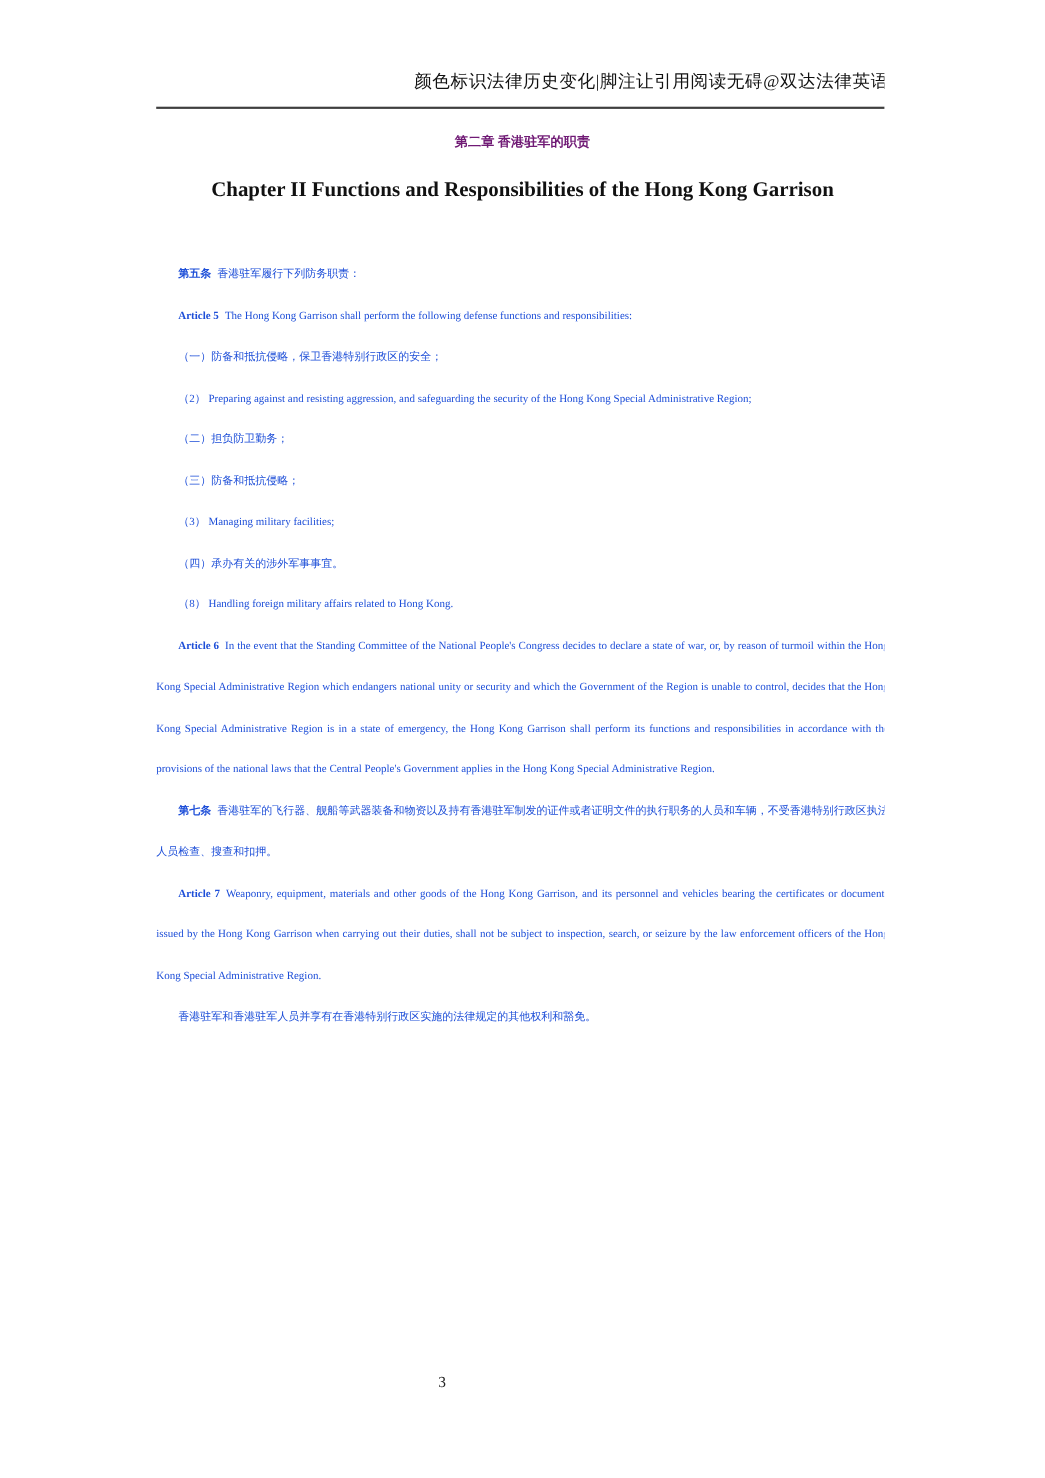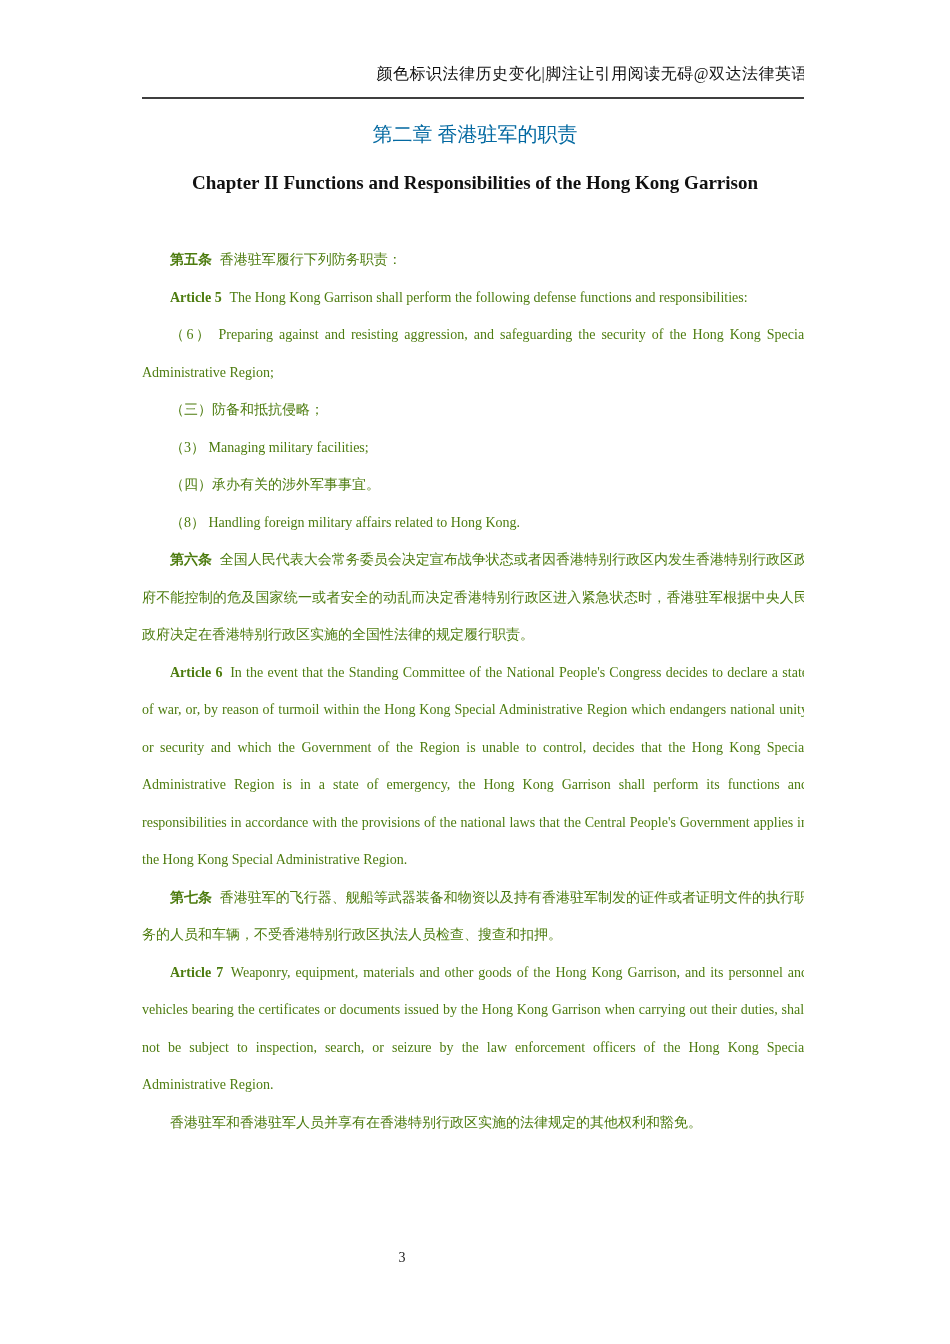--- a/index.html
+++ b/index.html
@@ -30,37 +30,37 @@
   }
   .header-rule {
     margin-top: 12px;
     border: none;
     border-top: 2.5px solid #3f3f3f;
     height: 0;
   }
   .chapter-title-zh {
     margin: 22px 0 0 0;
     text-align: center;
-    font-size: 20px;
-    font-weight: normal;
-    color: #0369a1;
+    font-size: 12px;
+    font-weight: bold;
+    color: #701a75;
   }
   .chapter-title-en {
     margin: 24px 0 0 0;
     text-align: center;
     font-size: 19px;
     font-weight: bold;
     color: #111111;
   }
   .body-text {
     margin-top: 47px;
-    font-size: 14px;
+    font-size: 10px;
     line-height: 37.5px;
     text-align: justify;
-    color: #4d7c0f;
+    color: #1d4ed8;
   }
   .body-text p {
     margin: 0;
     padding: 0;
     text-indent: 2em;
   }
   .marker {
     font-weight: bold;
     margin-right: 0.55em;
   }
@@ -86,26 +86,27 @@
 
     <div class="header-slogan">颜色标识法律历史变化|脚注让引用阅读无碍@双达法律英语</div>
     <div class="header-rule"></div>
 
     <h1 class="chapter-title-zh">第二章  香港驻军的职责</h1>
     <h2 class="chapter-title-en">Chapter II Functions and Responsibilities of the Hong Kong Garrison</h2>
 
     <div class="body-text">
       <p><span class="marker">第五条</span><span>香港驻军履行下列防务职责：</span></p>
       <p><span class="marker">Article 5</span><span>The Hong Kong Garrison shall perform the following defense functions and responsibilities:</span></p>
-      <p><span>（6） Preparing against and resisting aggression, and safeguarding the security of the Hong Kong Special Administrative Region;</span></p>
+      <p><span>（一）防备和抵抗侵略，保卫香港特别行政区的安全；</span></p>
+      <p><span>（2） Preparing against and resisting aggression, and safeguarding the security of the Hong Kong Special Administrative Region;</span></p>
+      <p><span>（二）担负防卫勤务；</span></p>
       <p><span>（三）防备和抵抗侵略；</span></p>
       <p><span>（3） Managing military facilities;</span></p>
       <p><span>（四）承办有关的涉外军事事宜。</span></p>
       <p><span>（8） Handling foreign military affairs related to Hong Kong.</span></p>
-      <p><span class="marker">第六条</span><span>全国人民代表大会常务委员会决定宣布战争状态或者因香港特别行政区内发生香港特别行政区政府不能控制的危及国家统一或者安全的动乱而决定香港特别行政区进入紧急状态时，香港驻军根据中央人民政府决定在香港特别行政区实施的全国性法律的规定履行职责。</span></p>
       <p><span class="marker">Article 6</span><span>In the event that the Standing Committee of the National People's Congress decides to declare a state of war, or, by reason of turmoil within the Hong Kong Special Administrative Region which endangers national unity or security and which the Government of the Region is unable to control, decides that the Hong Kong Special Administrative Region is in a state of emergency, the Hong Kong Garrison shall perform its functions and responsibilities in accordance with the provisions of the national laws that the Central People's Government applies in the Hong Kong Special Administrative Region.</span></p>
       <p><span class="marker">第七条</span><span>香港驻军的飞行器、舰船等武器装备和物资以及持有香港驻军制发的证件或者证明文件的执行职务的人员和车辆，不受香港特别行政区执法人员检查、搜查和扣押。</span></p>
       <p><span class="marker">Article 7</span><span>Weaponry, equipment, materials and other goods of the Hong Kong Garrison, and its personnel and vehicles bearing the certificates or documents issued by the Hong Kong Garrison when carrying out their duties, shall not be subject to inspection, search, or seizure by the law enforcement officers of the Hong Kong Special Administrative Region.</span></p>
       <p><span>香港驻军和香港驻军人员并享有在香港特别行政区实施的法律规定的其他权利和豁免。</span></p>
     </div>
   </div>
 
   <div class="page-footer">
     <span>3</span>
   </div>

